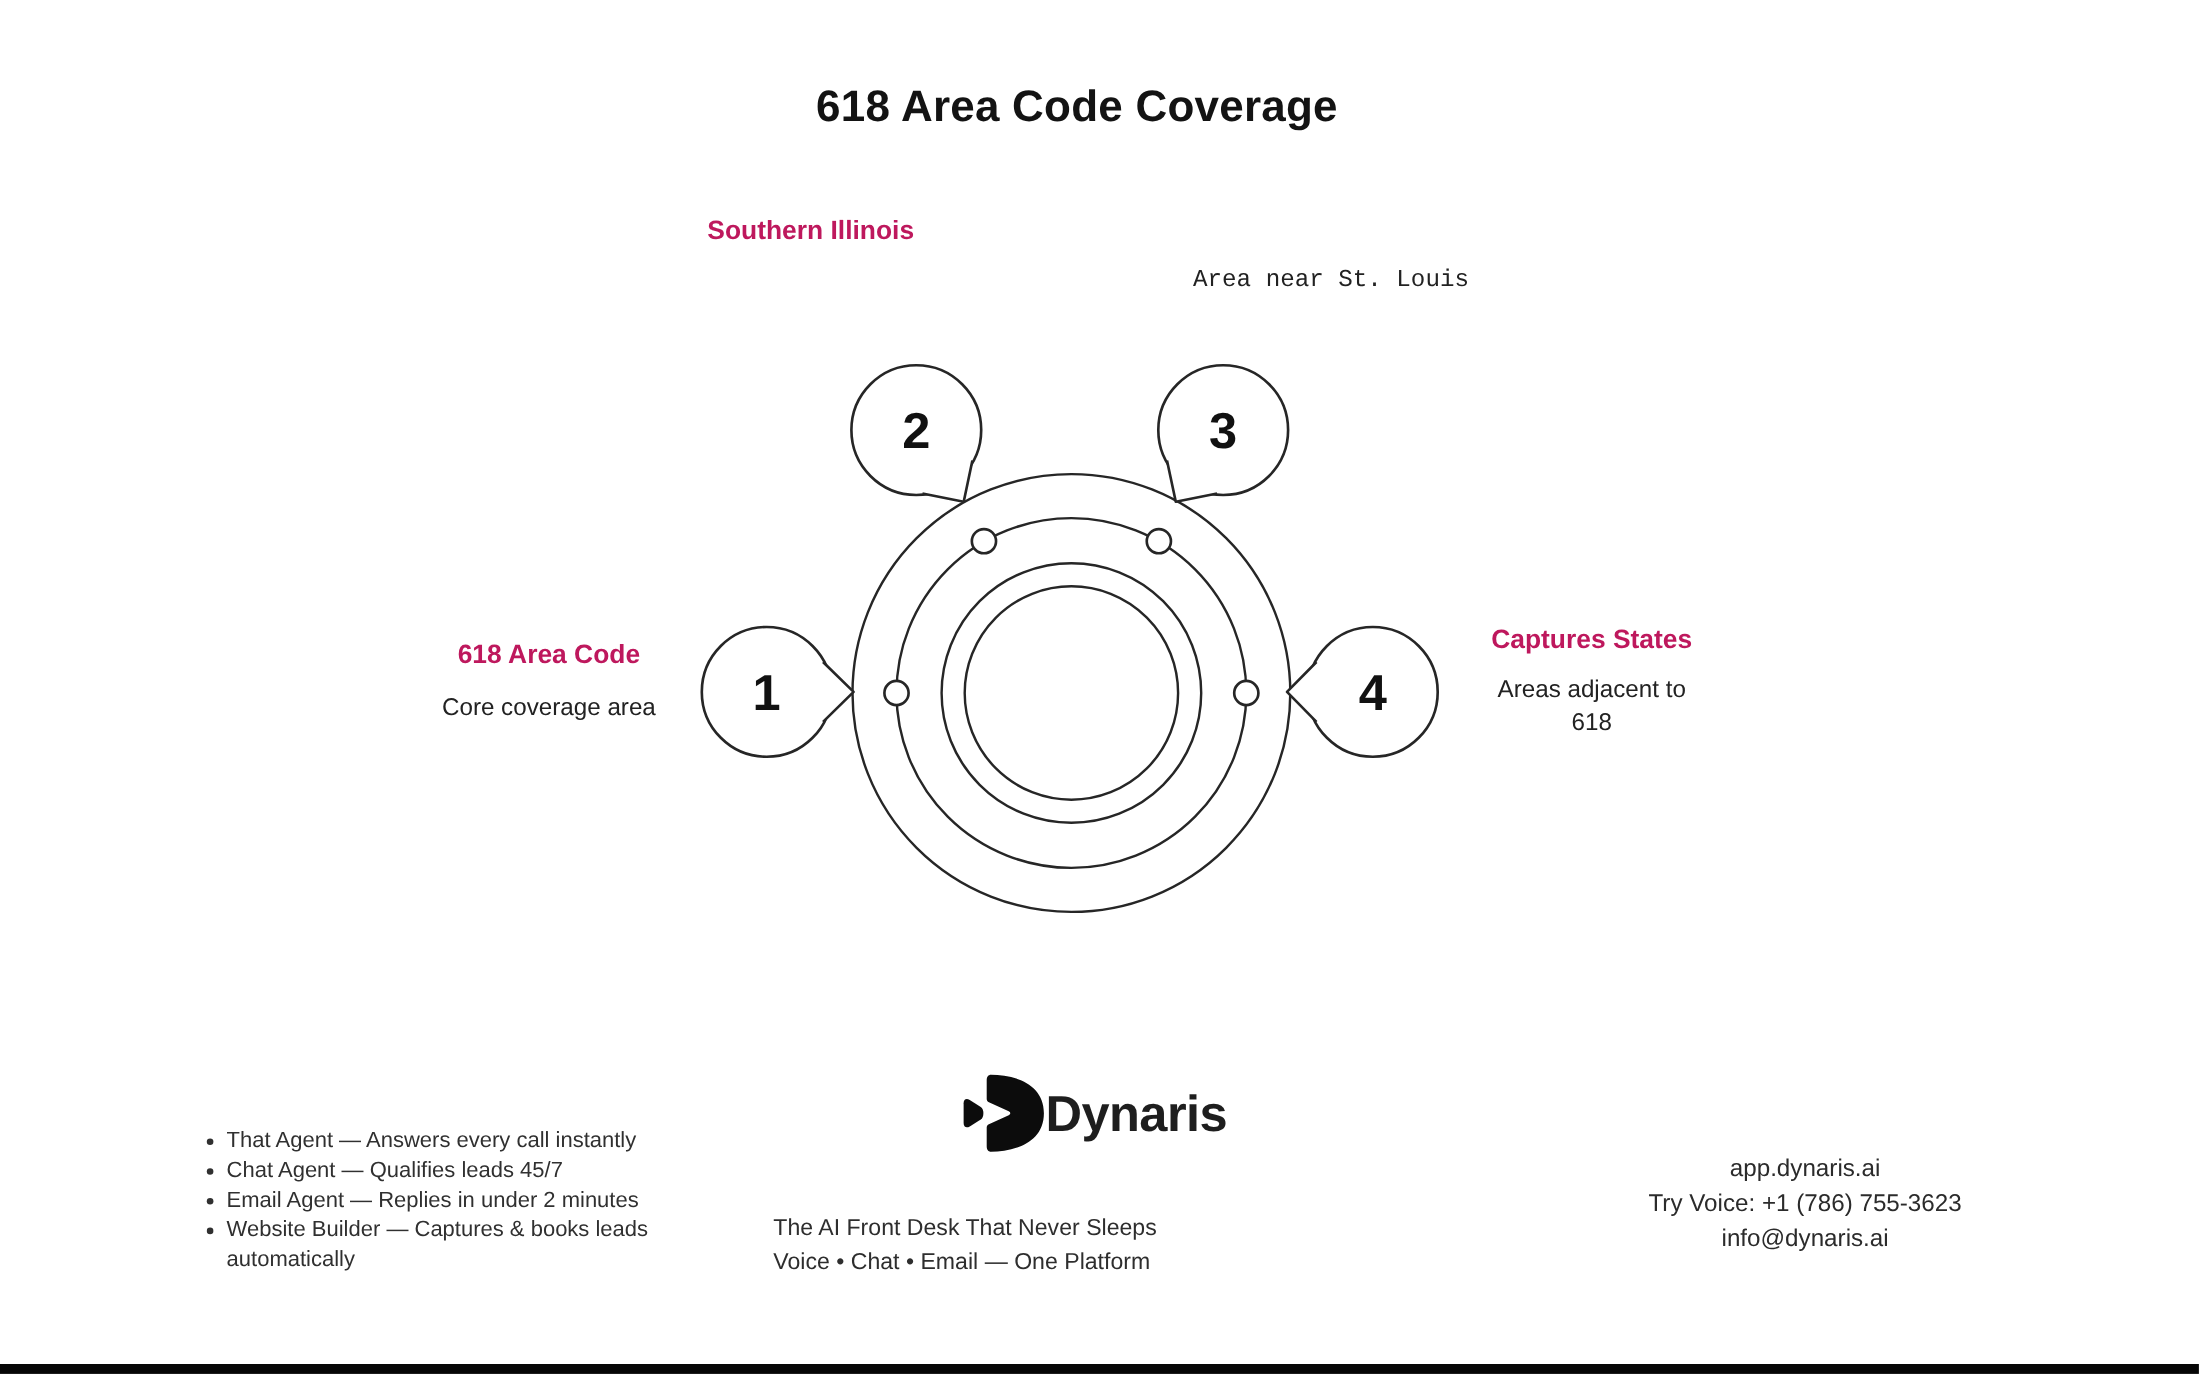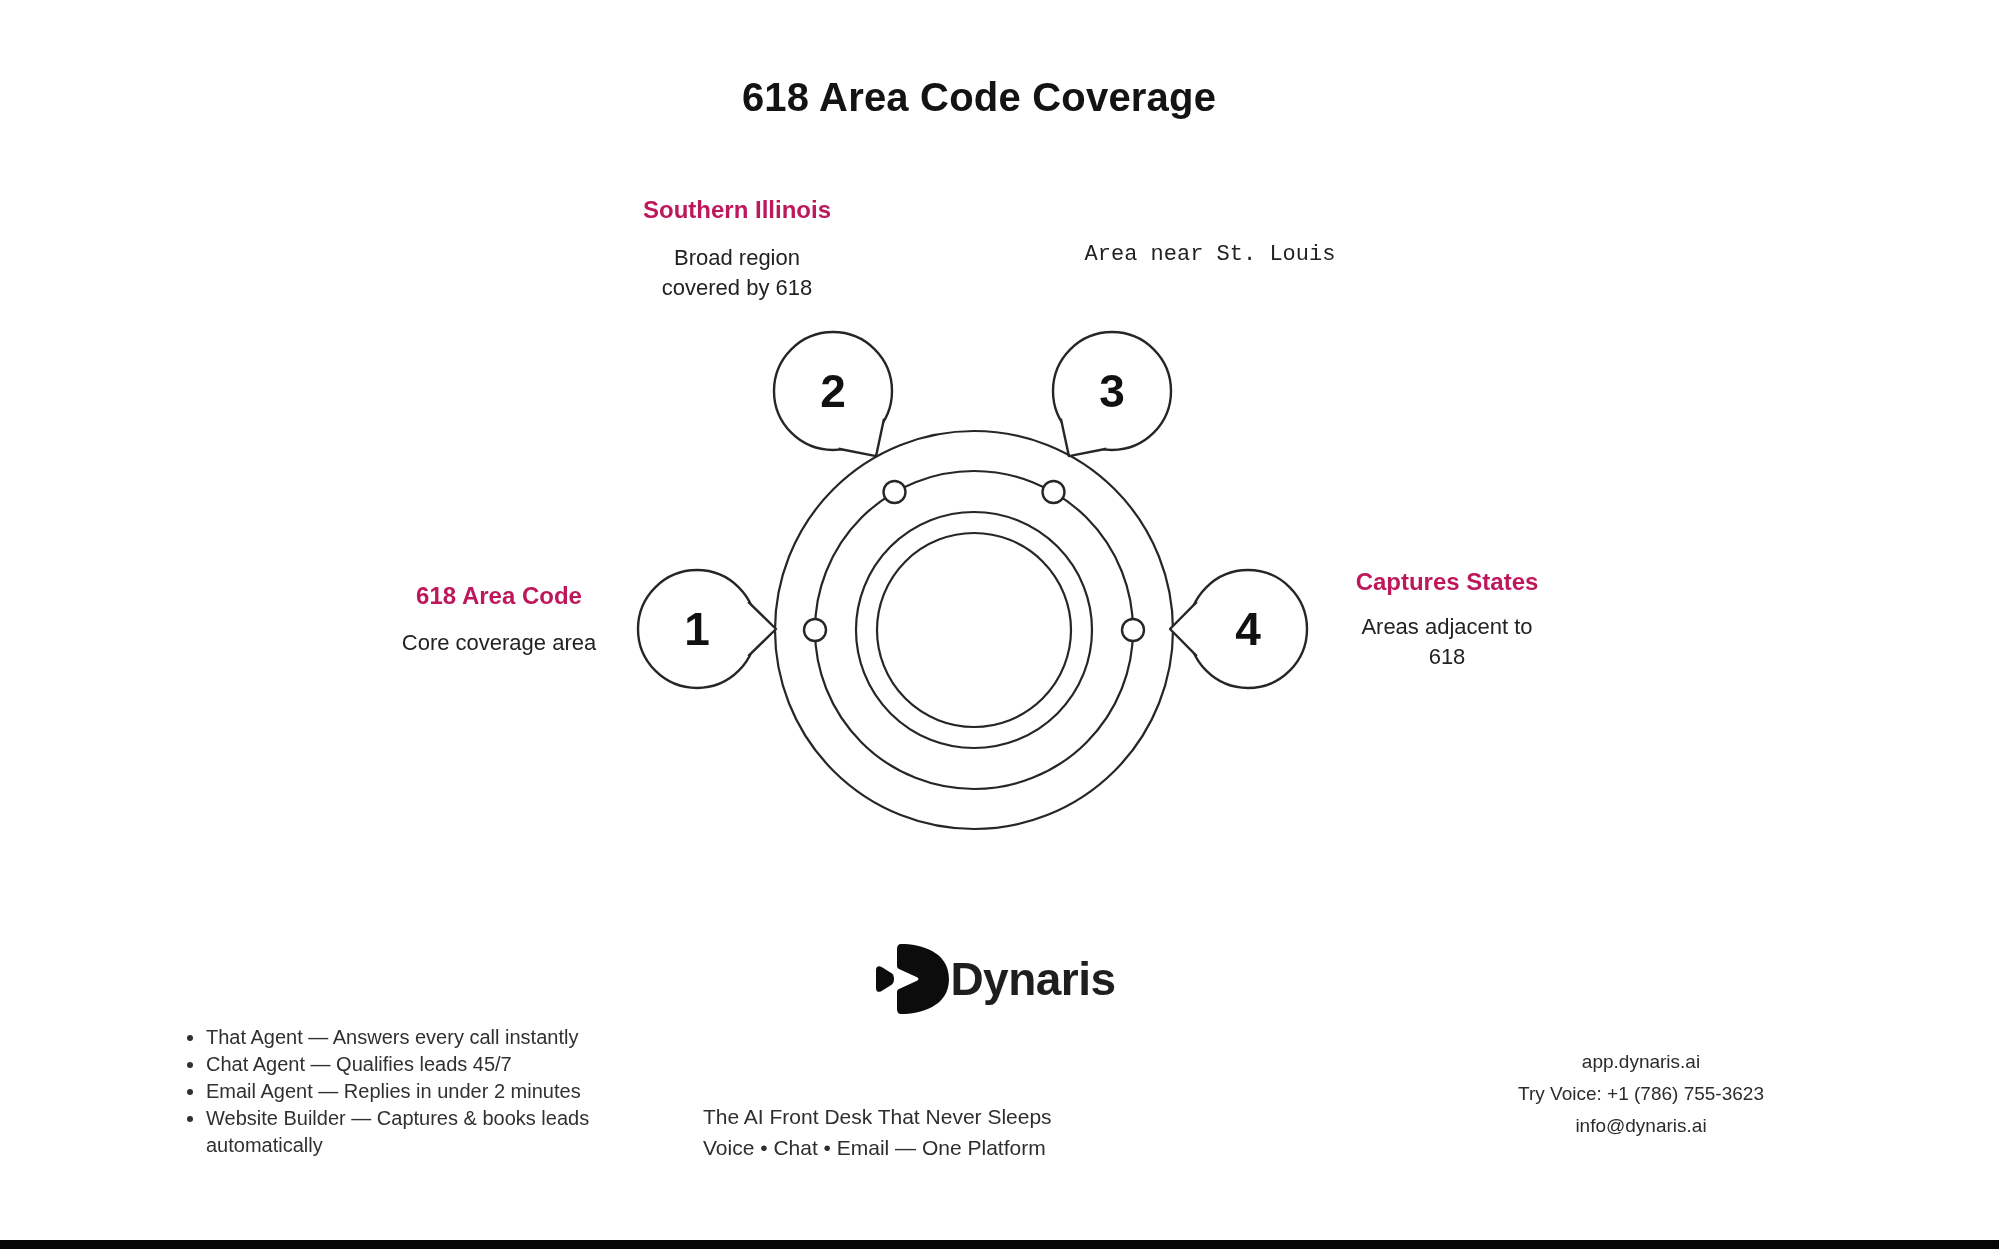--- a/index.html
+++ b/index.html
@@ -105,21 +105,21 @@
     padding: 0 0 0 26px;
     font-size: 20px;
     line-height: 27px;
     color: #303030;
   }
   .feature-list li { margin: 0; }
 
   .brand-row {
     position: absolute;
     left: 695px;
-    top: 941px;
+    top: 974px;
     width: 600px;
     height: 76px;
     display: flex;
     align-items: center;
     justify-content: center;
   }
   .brand-mark-svg { width: 76px; height: 72px; display: block; }
   .brand-name {
     font-size: 46px;
     font-weight: 700;
@@ -136,21 +136,21 @@
     line-height: 31px;
     color: #2e2e2e;
   }
 
   .contact-block {
     position: absolute;
     left: 1391px;
     top: 1046px;
     width: 500px;
     text-align: center;
-    font-size: 19px;
+    font-size: 22px;
     line-height: 32px;
     color: #2b2b2b;
   }
 
   .bottom-bar {
     position: absolute;
     left: 0;
     right: 0;
     bottom: 0;
     height: 9px;
@@ -203,21 +203,20 @@
   </g>
 </svg>
 
 <div class="callout-label label-1">
   <div class="callout-title">618 Area Code</div>
   <div class="callout-desc">Core coverage area</div>
 </div>
 
 <div class="callout-label label-2">
   <div class="callout-title">Southern Illinois</div>
-  <div class="callout-desc">Broad region covered by 618</div>
 </div>
 
 <div class="callout-label label-3">
   <div class="callout-desc">Area near St. Louis</div>
 </div>
 
 <div class="callout-label label-4">
   <div class="callout-title">Captures States</div>
   <div class="callout-desc">Areas adjacent to 618</div>
 </div>

